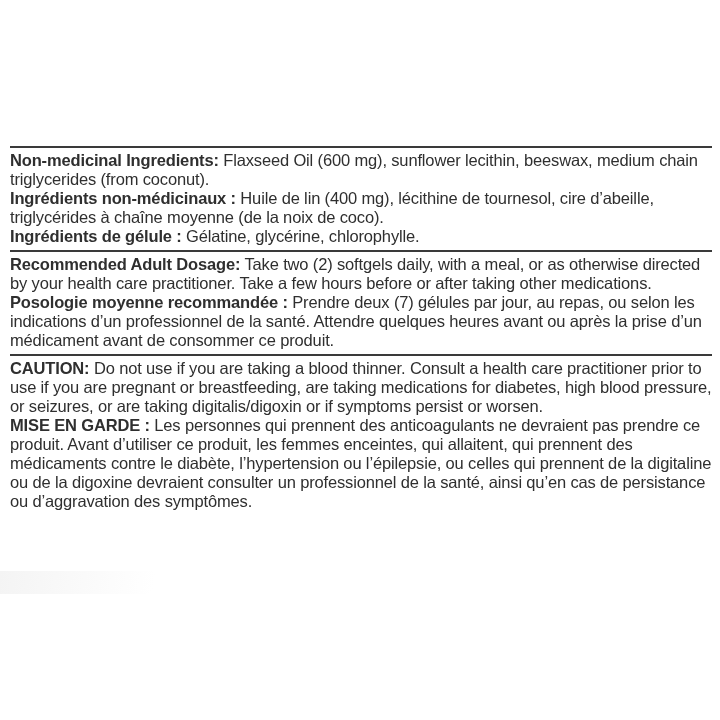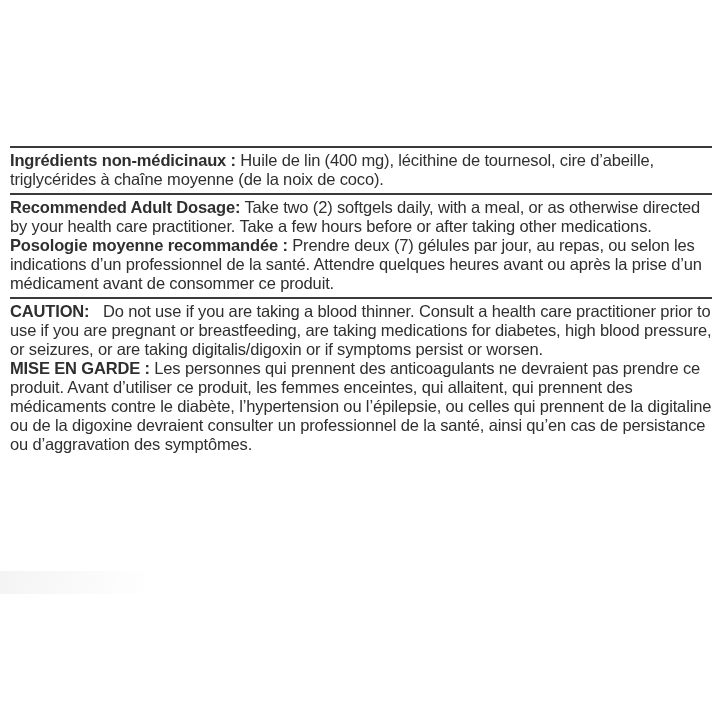--- a/index.html
+++ b/index.html
@@ -24,21 +24,21 @@
     margin: 0;
   }
   section { padding: 3px 0 4px 0; }
   p.para {
     margin: 0;
     font-size: 16.5px;
     line-height: 19px;
     letter-spacing: -0.15px;
   }
   p.para strong { font-weight: 700; }
-  .sec-caution p.para strong.wide-gap { margin-right: 9px; }
+  .sec-caution p.para strong.wide-gap { margin-right: 0; }
   .edge-shadow {
     position: absolute;
     left: 0;
     top: 571px;
     width: 192px;
     height: 23px;
     background: linear-gradient(100deg, #ebebeb 0%, #f5f5f5 40%, #ffffff 80%);
     opacity: 0.55;
     pointer-events: none;
   }
@@ -46,22 +46,30 @@
 </head>
 <body>
 
 <div class="canvas">
   <div class="content">
 
     <hr class="rule">
 
     <section class="sec-ingredients">
       <p class="para">
+        <strong>Non-medicinal Ingredients:</strong>
+        <span>Flaxseed Oil (600 mg), sunflower lecithin, beeswax, medium chain triglycerides (from coconut).</span>
+      </p>
+      <p class="para">
         <strong>Ingrédients non-médicinaux :</strong>
         <span>Huile de lin (400 mg), lécithine de tournesol, cire d’abeille, triglycérides à chaîne moyenne (de la noix de coco).</span>
+      </p>
+      <p class="para">
+        <strong>Ingrédients de gélule :</strong>
+        <span>Gélatine, glycérine, chlorophylle.</span>
       </p>
     </section>
 
     <hr class="rule">
 
     <section class="sec-dosage">
       <p class="para">
         <strong>Recommended Adult Dosage:</strong>
         <span>Take two (2) softgels daily, with a meal, or as otherwise directed by your health care practitioner. Take a few hours before or after taking other medications.</span>
       </p>

